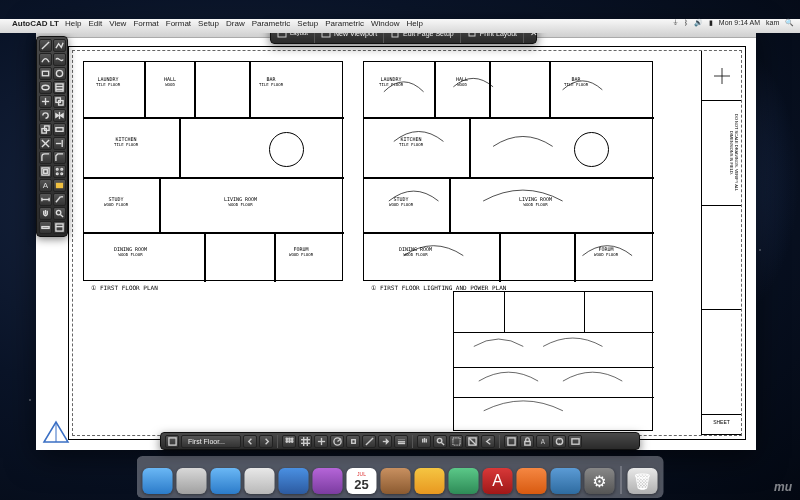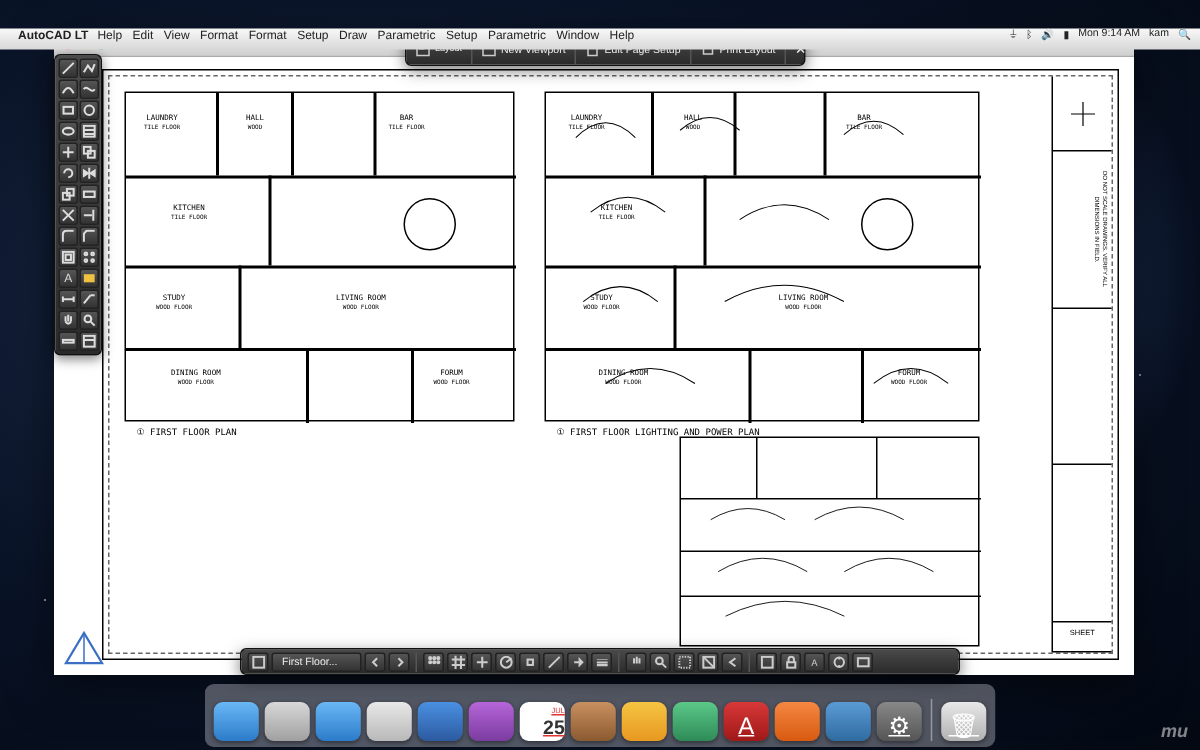--- a/index.html
+++ b/index.html
@@ -125,22 +125,22 @@
   display: flex; align-items: center; min-width: 60px; cursor: pointer; }
 .sb-divider { width: 1px; height: 13px; background: #555; margin: 0 2px; }
 
 .dock {
   position: absolute; bottom: 2px; left: 50%; transform: translateX(-50%);
   height: 42px; background: rgba(220,220,230,0.35); border-radius: 6px;
   padding: 4px 6px; display: flex; gap: 4px; align-items: flex-end;
   backdrop-filter: blur(4px); z-index: 40;
 }
 .dock-item { width: 30px; height: 26px; border-radius: 6px; cursor: pointer;
-  box-shadow: 0 1px 3px rgba(0,0,0,0.4); display: flex; align-items: flex-end;
-  justify-content: center; font-size: 16px; color: #fff; text-decoration: underline; }
+  box-shadow: 0 1px 3px rgba(0,0,0,0.4); display: flex; align-items: center;
+  justify-content: center; font-size: 16px; color: #fff; }
 .dock-sep { width: 1px; height: 28px; background: rgba(255,255,255,0.4); margin: 0 2px; }
 
 .mu-watermark { position: absolute; bottom: 6px; right: 8px; font-size: 12px;
   color: rgba(255,255,255,0.5); font-weight: bold; font-style: italic; z-index: 200; }
 </style>
 </head>
 <body>
 
 <div class="stars"></div>
 <div class="nebula"></div>

